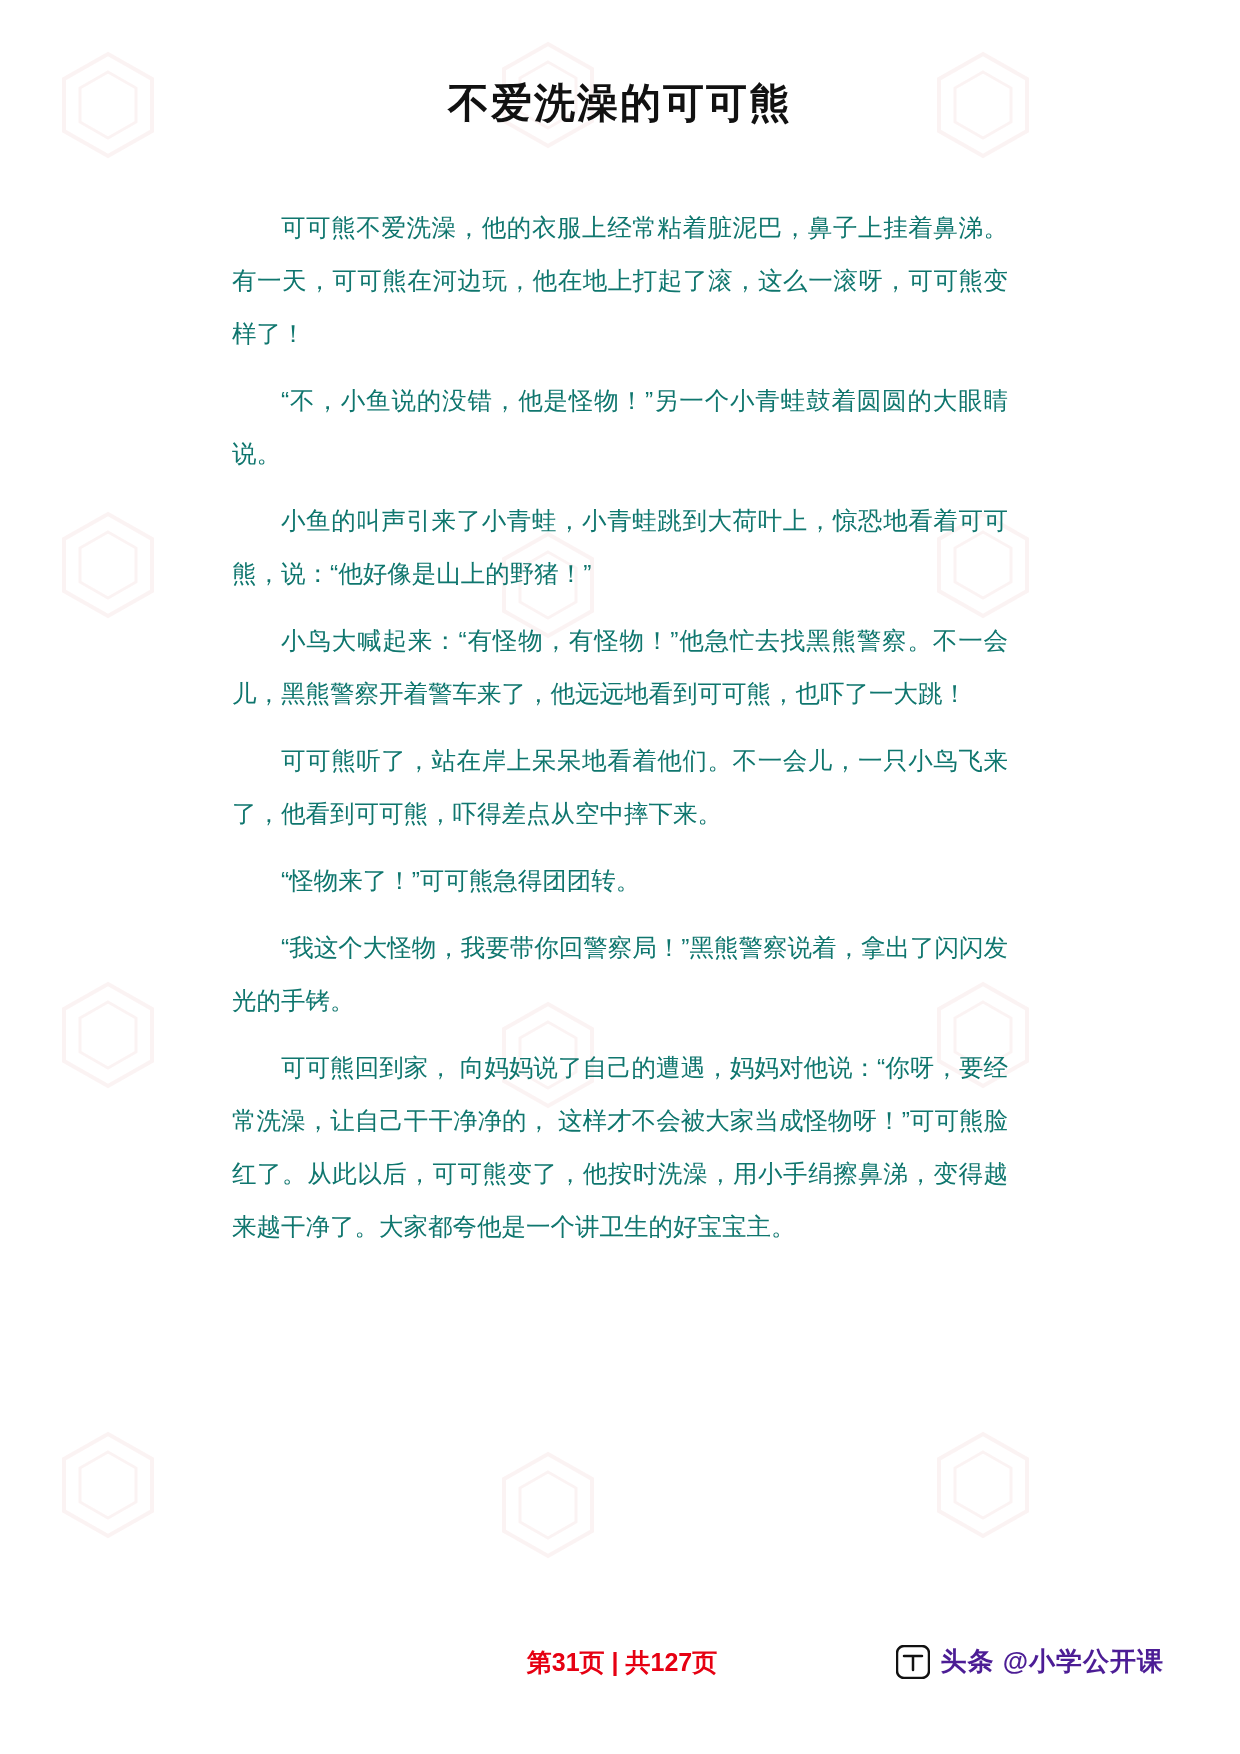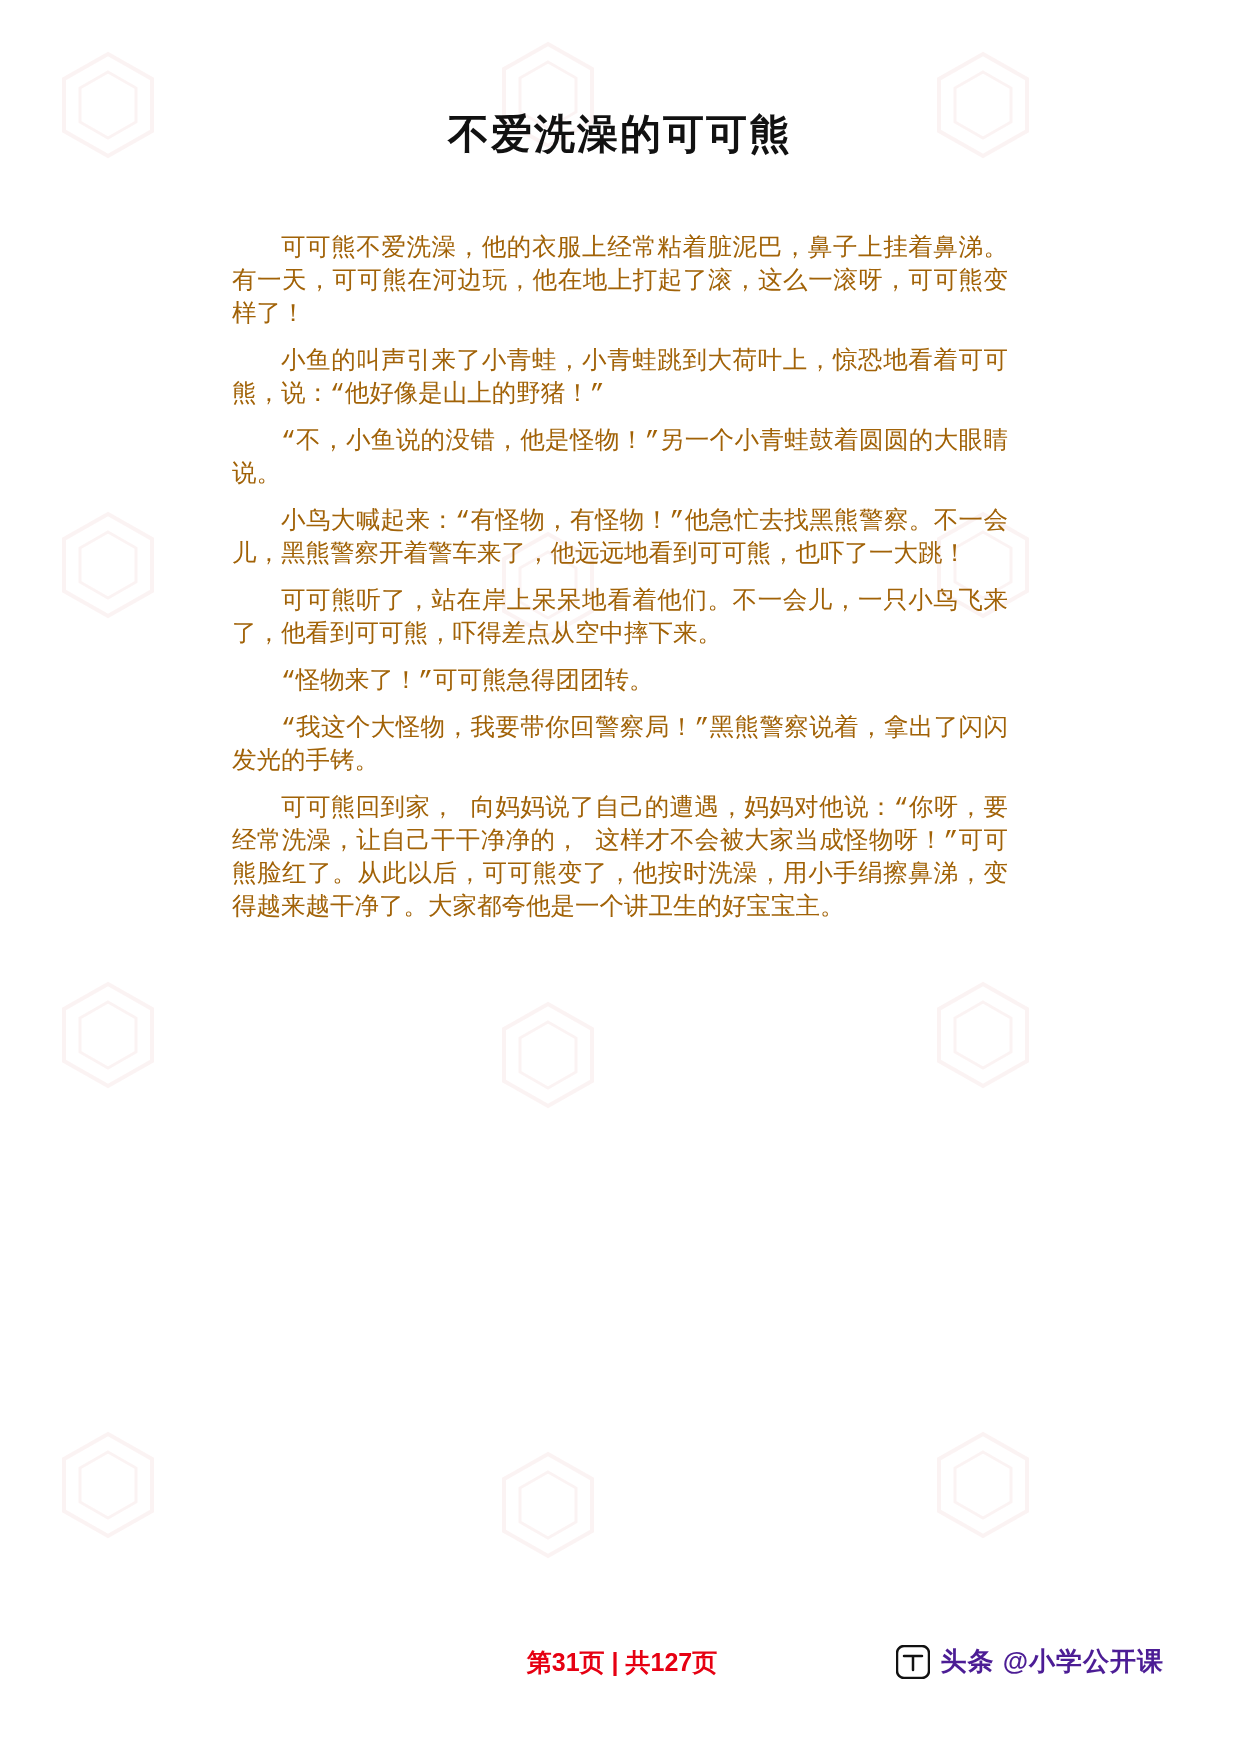--- a/index.html
+++ b/index.html
@@ -38,37 +38,37 @@
     z-index: 2;
     padding: 0;
   }
   .doc-title {
     text-align: center;
     font-size: 41px;
     font-weight: bold;
     letter-spacing: 2px;
     color: #111111;
     margin: 0;
-    padding-top: 107px;
+    padding-top: 76px;
     font-family: "Liberation Serif", serif;
   }
   .body-text {
     margin: 0 auto;
     width: 776px;
     padding-top: 70px;
   }
   .para {
     font-size: 24.5px;
-    line-height: 33px;
-    color: #a16207;
+    line-height: 53px;
+    color: #0f766e;
     text-indent: 2em;
     margin: 0 0 14px 0;
     text-align: justify;
     text-justify: inter-ideograph;
-    font-family: Liberation Mono, monospace;
+    font-family: Liberation Sans, sans-serif;
   }
   .footer {
     position: absolute;
     left: 4px;
     right: 0;
     bottom: 48px;
     height: 60px;
     z-index: 3;
   }
   .page-number {
@@ -182,22 +182,22 @@
           <polygon points="48,22 76,38 76,72 48,88 20,72 20,38" fill="none" stroke="#f3d9d9" stroke-width="3"></polygon>
         </svg>
     </div>
   </div>
 
   <div class="content">
     <h1 class="doc-title">不爱洗澡的可可熊</h1>
 
     <div class="body-text">
       <p class="para">可可熊不爱洗澡，他的衣服上经常粘着脏泥巴，鼻子上挂着鼻涕。有一天，可可熊在河边玩，他在地上打起了滚，这么一滚呀，可可熊变样了！</p>
+      <p class="para">“不，小鱼说的没错，他是怪物！”另一个小青蛙鼓着圆圆的大眼睛说。</p>
       <p class="para">小鱼的叫声引来了小青蛙，小青蛙跳到大荷叶上，惊恐地看着可可熊，说：“他好像是山上的野猪！”</p>
-      <p class="para">“不，小鱼说的没错，他是怪物！”另一个小青蛙鼓着圆圆的大眼睛说。</p>
       <p class="para">小鸟大喊起来：“有怪物，有怪物！”他急忙去找黑熊警察。不一会儿，黑熊警察开着警车来了，他远远地看到可可熊，也吓了一大跳！</p>
       <p class="para">可可熊听了，站在岸上呆呆地看着他们。不一会儿，一只小鸟飞来了，他看到可可熊，吓得差点从空中摔下来。</p>
       <p class="para">“怪物来了！”可可熊急得团团转。</p>
       <p class="para">“我这个大怪物，我要带你回警察局！”黑熊警察说着，拿出了闪闪发光的手铐。</p>
       <p class="para">可可熊回到家，  向妈妈说了自己的遭遇，妈妈对他说：“你呀，要经常洗澡，让自己干干净净的，  这样才不会被大家当成怪物呀！”可可熊脸红了。从此以后，可可熊变了，他按时洗澡，用小手绢擦鼻涕，变得越来越干净了。大家都夸他是一个讲卫生的好宝宝主。</p>
     </div>
   </div>
 
   <div class="footer">
     <div class="page-number">第31页 | 共127页</div>

